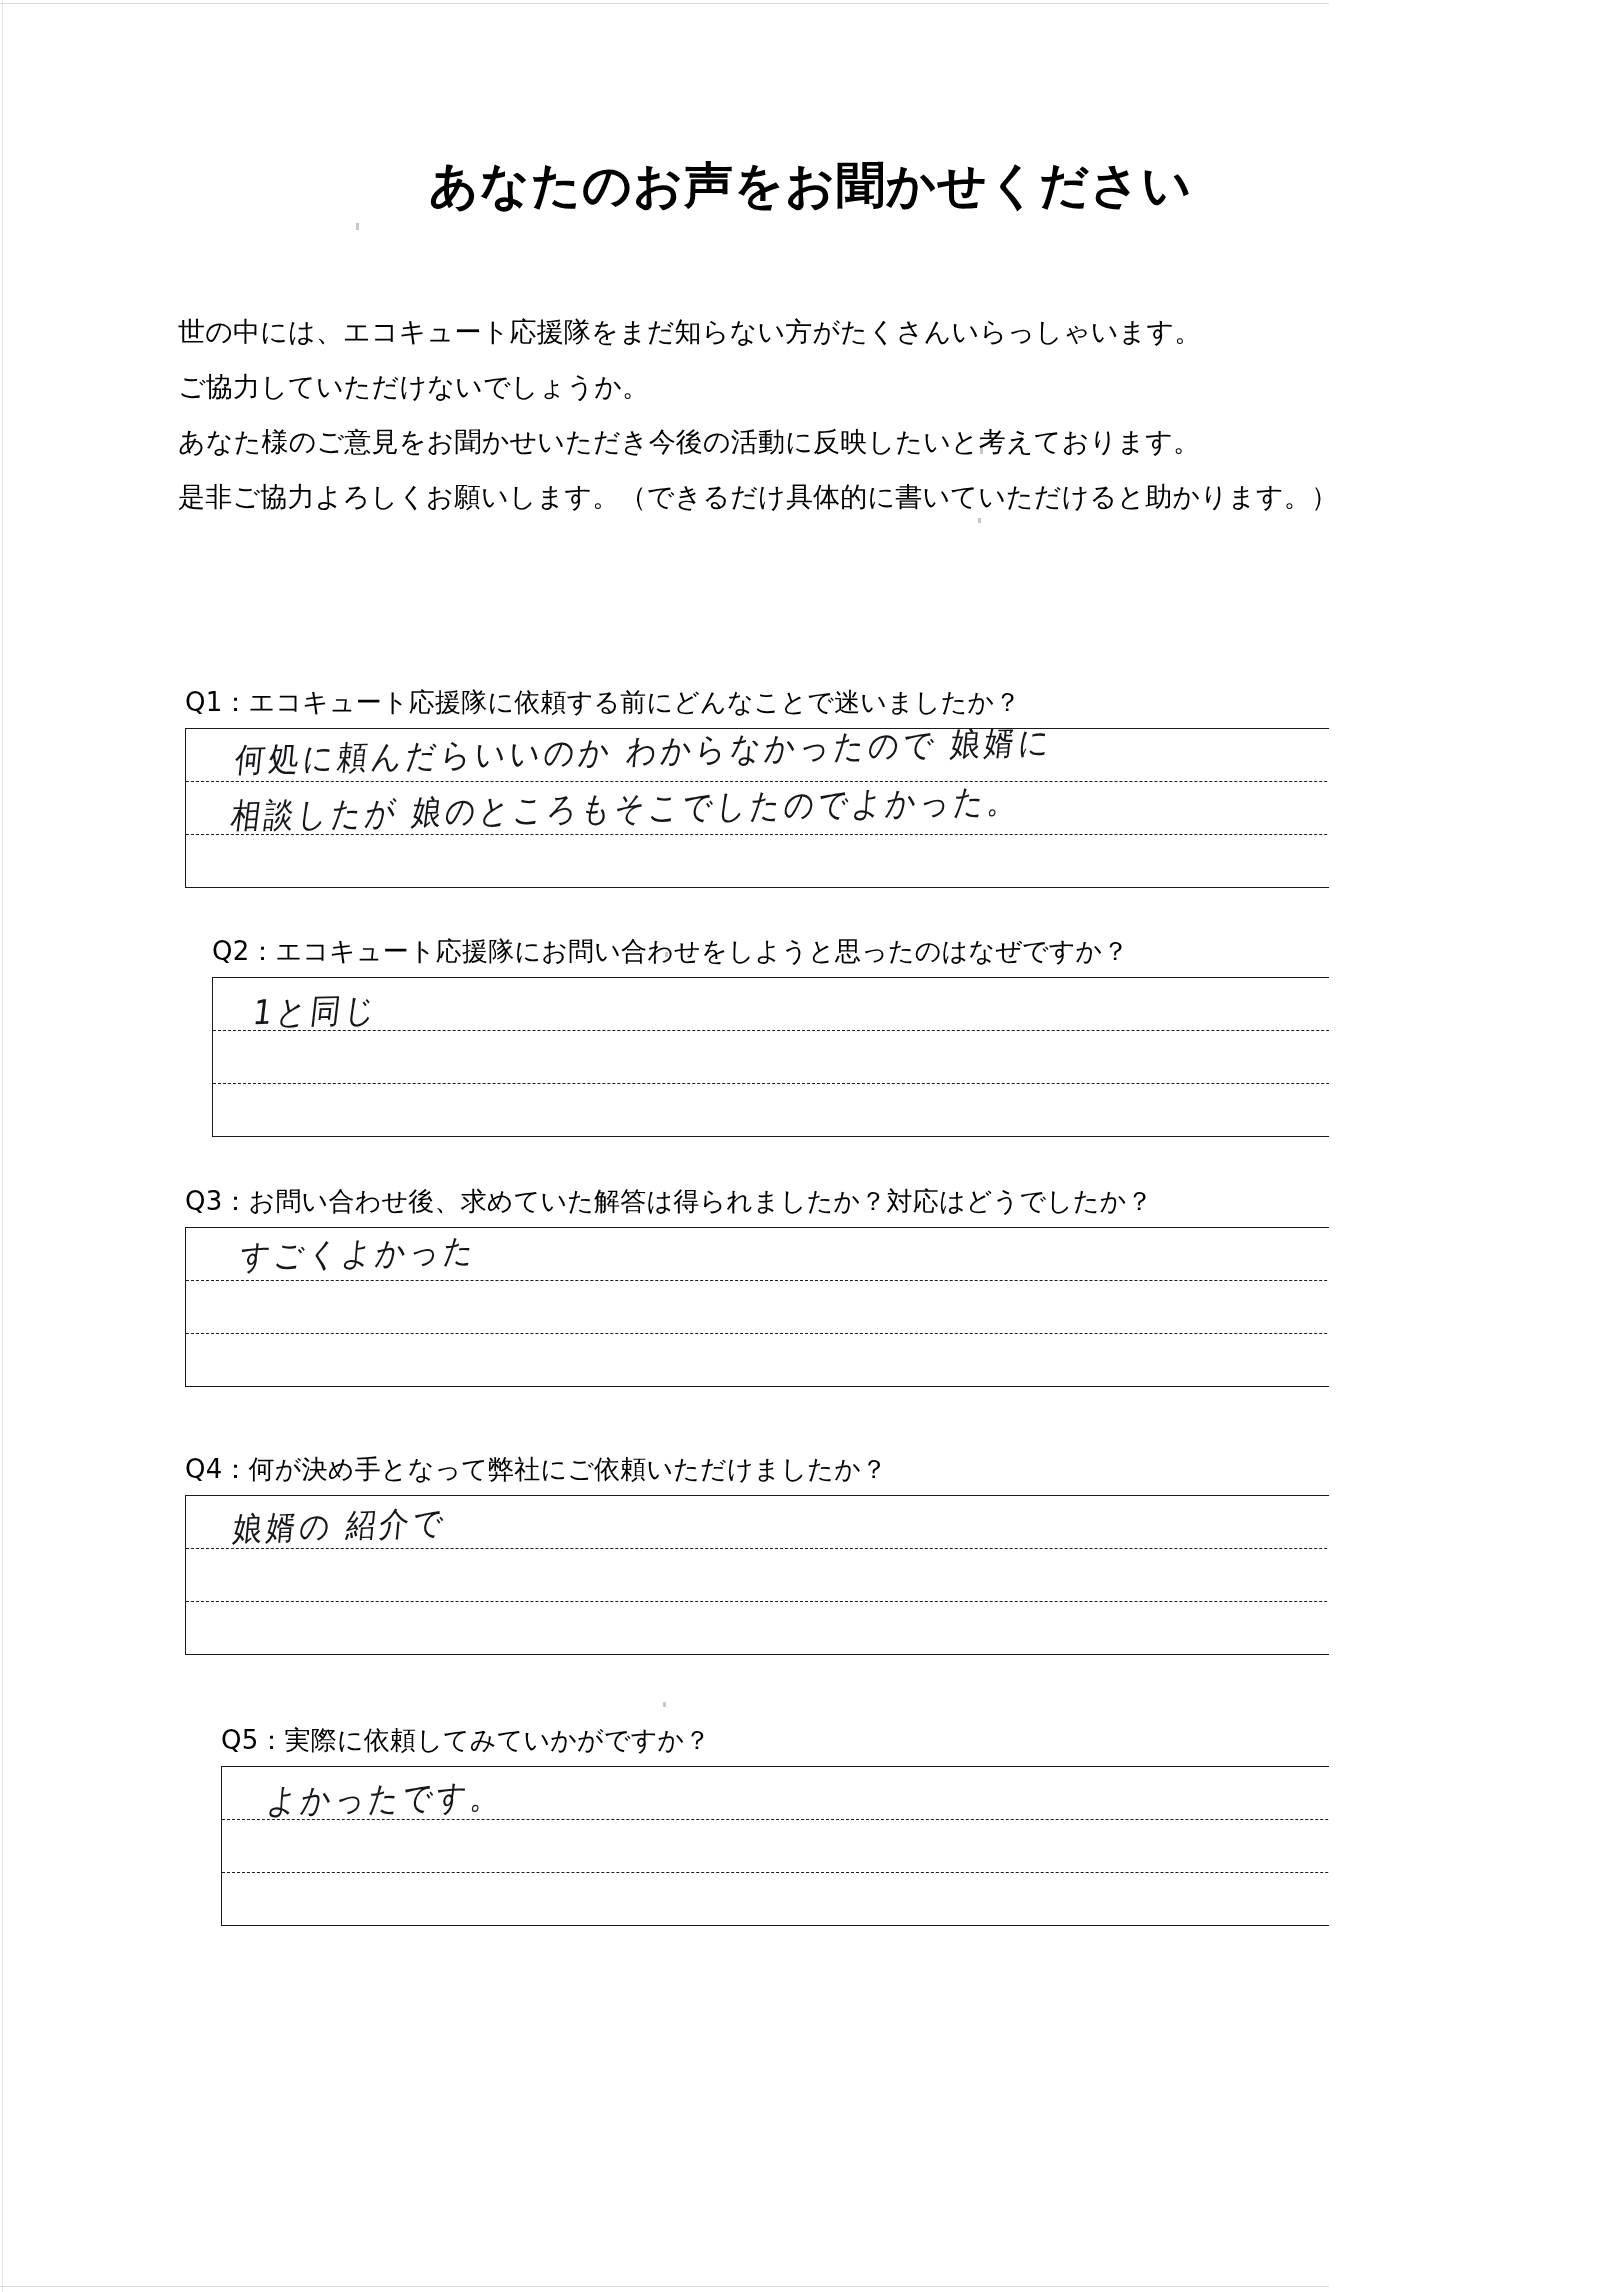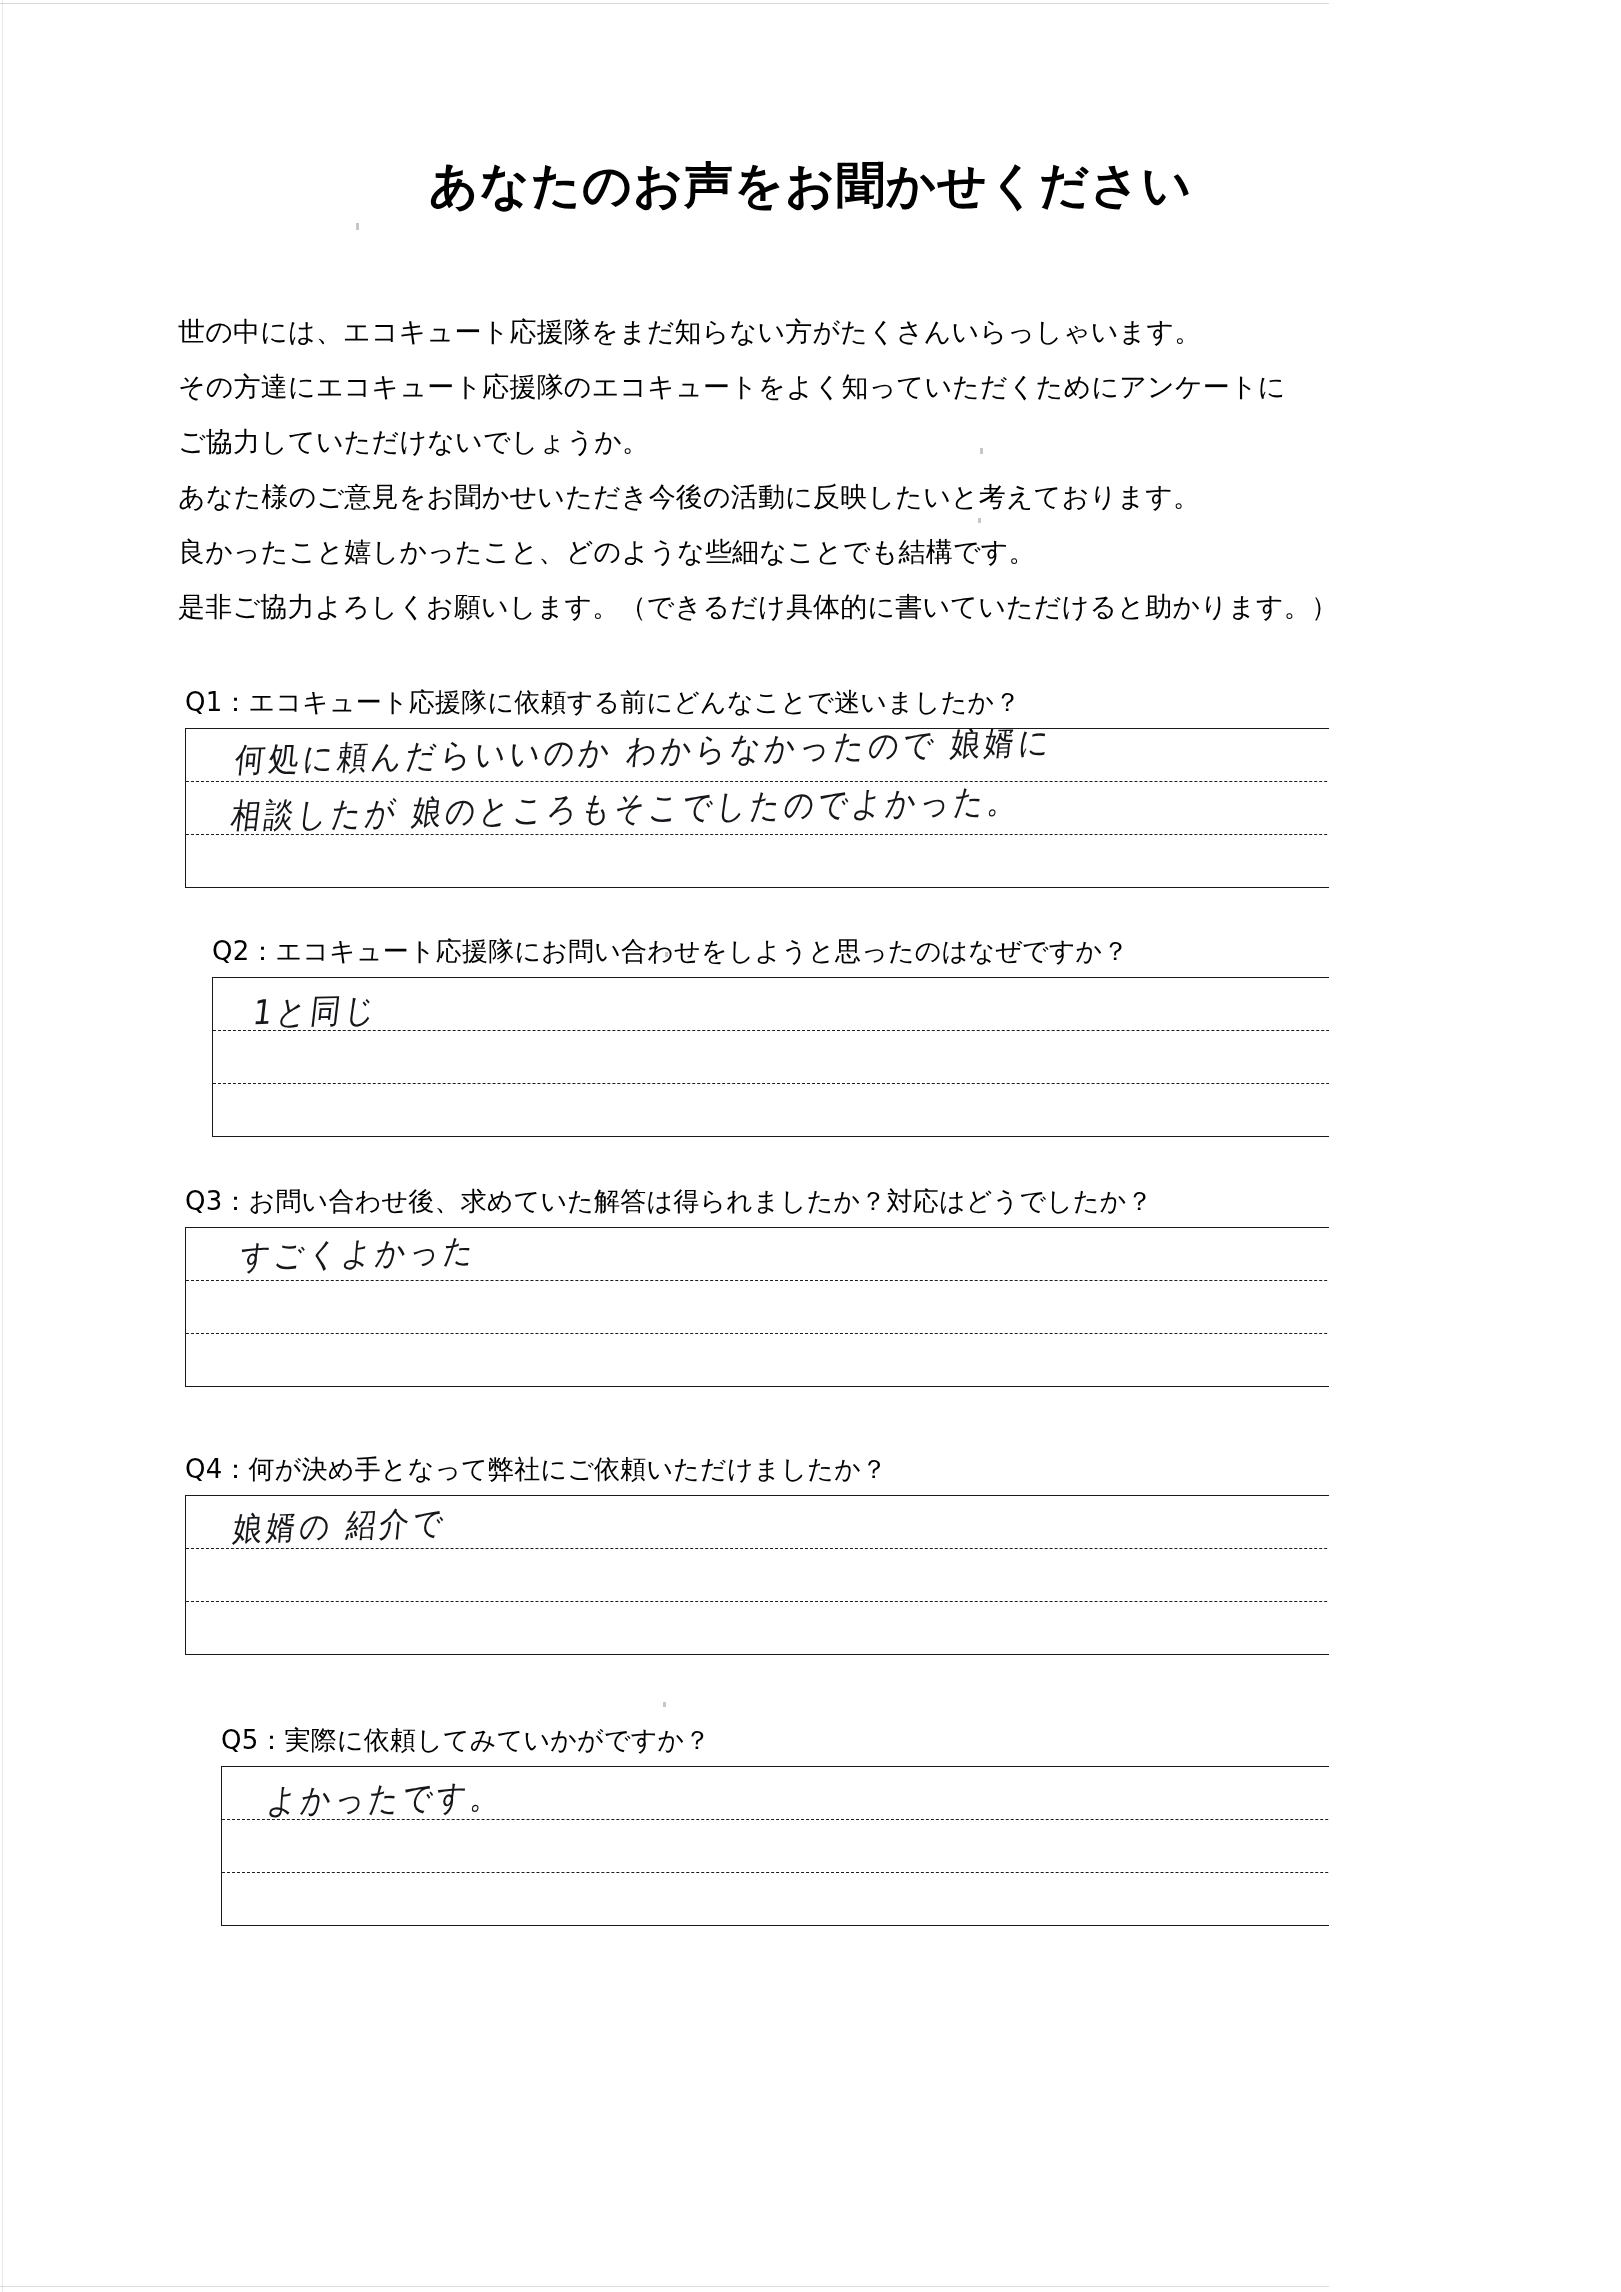--- a/index.html
+++ b/index.html
@@ -127,24 +127,22 @@
   <div class="scan-speck" style="left:665px; top:952px; width:2.7px; height:5.4px;"></div>
   <div class="scan-speck" style="left:666px; top:1039px; width:2.7px; height:4.5px;"></div>
   <div class="scan-speck" style="left:980px; top:448px; width:2.7px; height:6.3px;"></div>
   <div class="scan-speck" style="left:978px; top:518px; width:2.7px; height:5.4px;"></div>
   <div class="scan-speck" style="left:663px; top:1702px; width:2.7px; height:5.4px;"></div>
 
   <div class="doc-title">あなたのお声をお聞かせください</div>
 
   <div class="intro">
     <div class="intro-line">世の中には、エコキュート応援隊をまだ知らない方がたくさんいらっしゃいます。</div>
-    <div class="intro-line">その方達にエコキュート応援隊のエコキュートをよく知っていただくためにアンケートに</div>
     <div class="intro-line">ご協力していただけないでしょうか。</div>
     <div class="intro-line">あなた様のご意見をお聞かせいただき今後の活動に反映したいと考えております。</div>
-    <div class="intro-line">良かったこと嬉しかったこと、どのような些細なことでも結構です。</div>
     <div class="intro-line">是非ご協力よろしくお願いします。（できるだけ具体的に書いていただけると助かります。）</div>
   </div>
 
   <section class="q-section" id="sec-q1">
     <div class="q-heading">Q1：エコキュート応援隊に依頼する前にどんなことで迷いましたか？</div>
     <div class="answer-box">
       <div class="answer-row">
         <span class="hand h1">何処に頼んだらいいのか わからなかったので 娘婿に</span>
       </div>
       <div class="answer-row">

